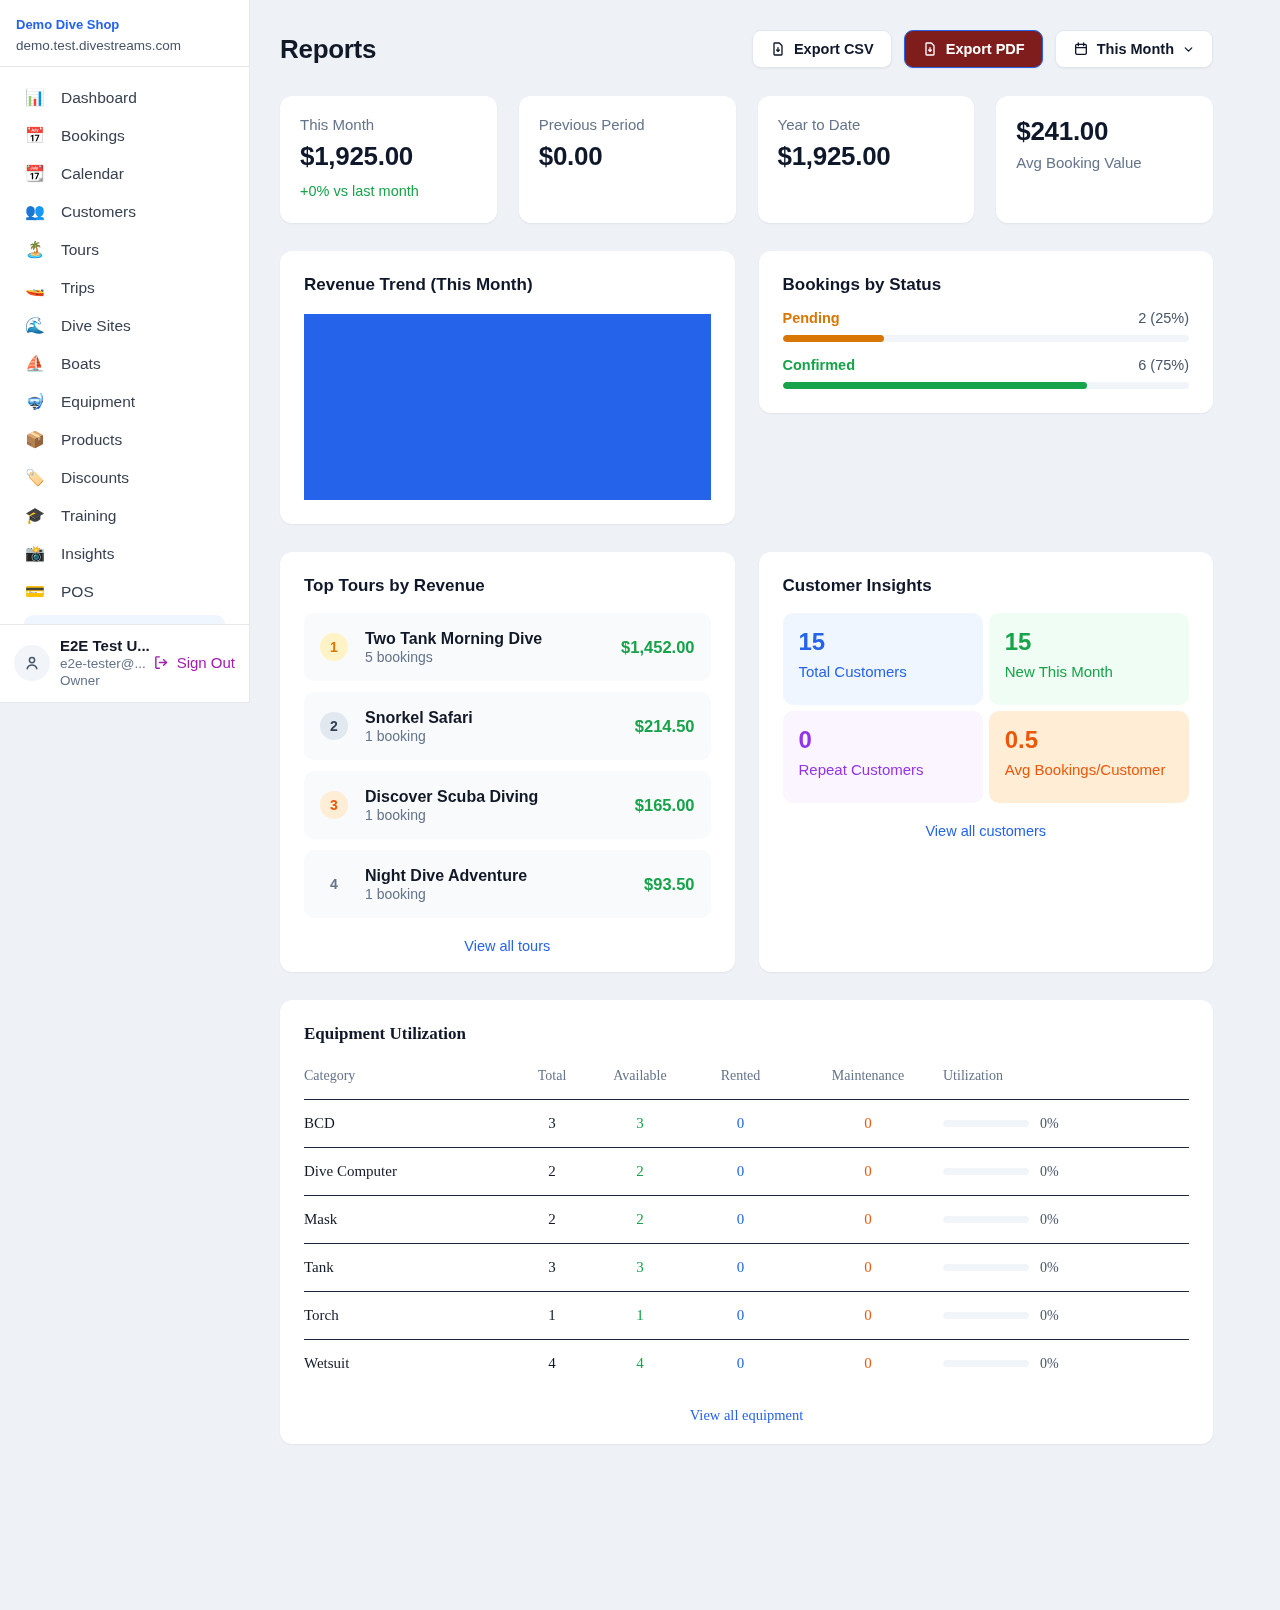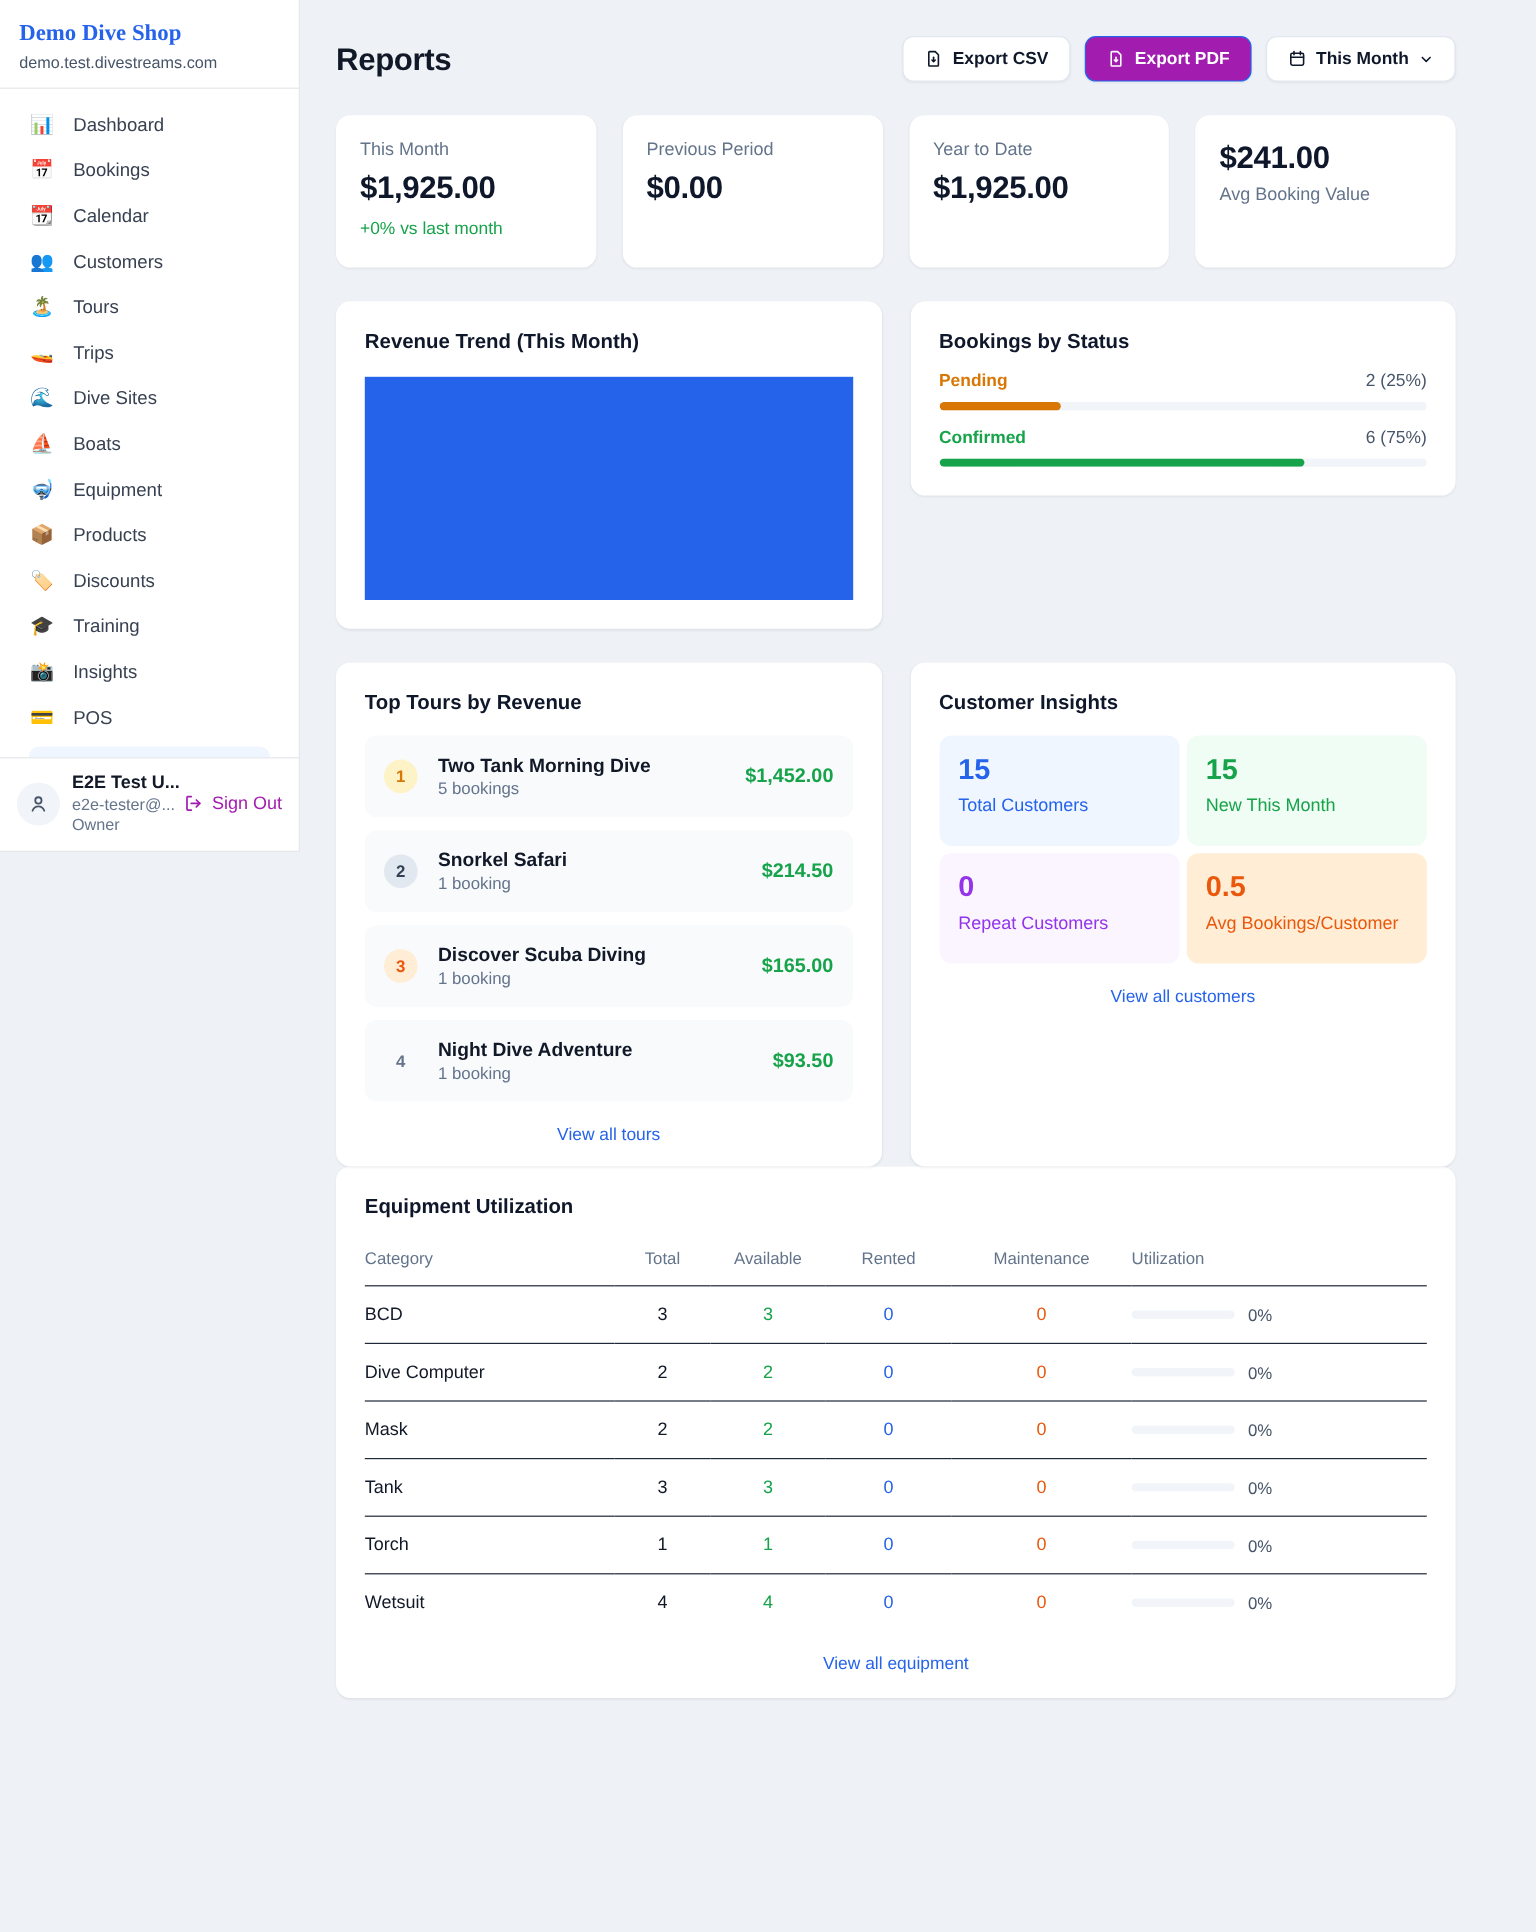--- a/index.html
+++ b/index.html
@@ -10,21 +10,21 @@
     color: #0f172a;
     min-height: 1610px;
     position: relative;
   }
   
   .sidebar {
     position: absolute; left: 0; top: 0; width: 250px;
     background: #fff; border-right: 1px solid #e5e7eb; border-bottom: 1px solid #e5e7eb;
   }
   .side-head { padding: 17px 16px 13px; border-bottom: 1px solid #e5e7eb; }
-  .shop-name { color: #2563eb; font-size: 19px; font-weight: bold; font-family: Liberation Serif, serif; }
+  .shop-name { color: #2563eb; font-size: 13px; font-weight: bold; }
   .shop-domain { color: #475569; font-size: 13.5px; margin-top: 6px; }
   .nav { padding: 12px 12px 0; }
   .nav-item {
     display: flex; align-items: center; gap: 15px;
     padding: 10px 12px; border-radius: 8px;
     color: #374151; font-size: 15.5px; cursor: pointer;
   }
   .nav-icon { width: 22px; text-align: center; font-size: 16px; line-height: 1; }
   .active-sliver { height: 9px; background: #eff6ff; border-radius: 9px 9px 0 0; margin: 4px 12px 0; }
   .user-box {
@@ -43,21 +43,21 @@
   .main { margin-left: 280px; width: 933px; padding-top: 30px; padding-bottom: 40px; }
   .header-row { display: flex; align-items: center; justify-content: space-between; }
   .page-title { font-size: 26px; font-weight: bold; color: #111827; letter-spacing: -0.3px; }
   .btn-group { display: flex; gap: 12px; }
   .btn {
     display: flex; align-items: center; gap: 8px; height: 38px; padding: 0 17px;
     background: #fff; border: 1px solid #e2e8f0; border-radius: 9px;
     font-size: 14.5px; font-weight: bold; color: #0f172a; cursor: pointer;
     box-shadow: 0 1px 2px rgba(15,23,42,.05);
   }
-  .btn.primary { background: #a21caf; border-color: #2563eb; color: #fff; }
+  .btn.primary { background: #7f1d1d; border-color: #2563eb; color: #fff; }
   .btn svg { flex: none; }
   
   .stats-row { display: flex; gap: 22px; margin-top: 28px; }
   .stat-card { flex: 1; background: #fff; border-radius: 12px; padding: 20px; height: 127px; box-shadow: 0 1px 2px rgba(15,23,42,.06); }
   .stat-label { font-size: 15px; color: #64748b; }
   .stat-value { font-size: 26px; font-weight: bold; color: #0f172a; margin-top: 8px; letter-spacing: -0.3px; }
   .stat-card.value-first .stat-value { margin-top: 0; }
   .stat-card.value-first .stat-label { margin-top: 7px; }
   .stat-delta { font-size: 14.5px; color: #16a34a; margin-top: 11px; }
   
@@ -95,21 +95,21 @@
   
   .tile-grid { display: grid; grid-template-columns: 1fr 1fr; gap: 6px; margin-top: 17px; }
   .tile { border-radius: 10px; padding: 15px 16px; height: 92px; }
   .tile-value { font-size: 24px; font-weight: bold; }
   .tile-label { font-size: 15px; margin-top: 7px; }
   .tile.blue { background: #eff6ff; color: #2563eb; }
   .tile.green { background: #f0fdf4; color: #16a34a; }
   .tile.purple { background: #faf5ff; color: #9333ea; }
   .tile.orange { background: #ffedd5; color: #ea580c; }
   
-  .equip-panel { padding-bottom: 20px; }
+  .equip-panel { margin-top: 28px; padding-bottom: 20px; font-family: Liberation Serif, serif; }
   table { width: 100%; border-collapse: collapse; margin-top: 12px; }
   th { text-align: center; font-size: 14px; font-weight: normal; color: #64748b; padding: 12px 0 15px; border-bottom: 1px solid #1f2937; }
   th.cat, th.util { text-align: left; }
   td { padding: 15px 0; border-bottom: 1px solid #1f2937; font-size: 15px; text-align: center; color: #111827; }
   tr:last-child td { border-bottom: none; }
   td.cat { text-align: left; font-weight: 500; }
   td.avail { color: #16a34a; }
   td.rented { color: #2563eb; }
   td.maint { color: #ea580c; }
   td.util { text-align: left; }

